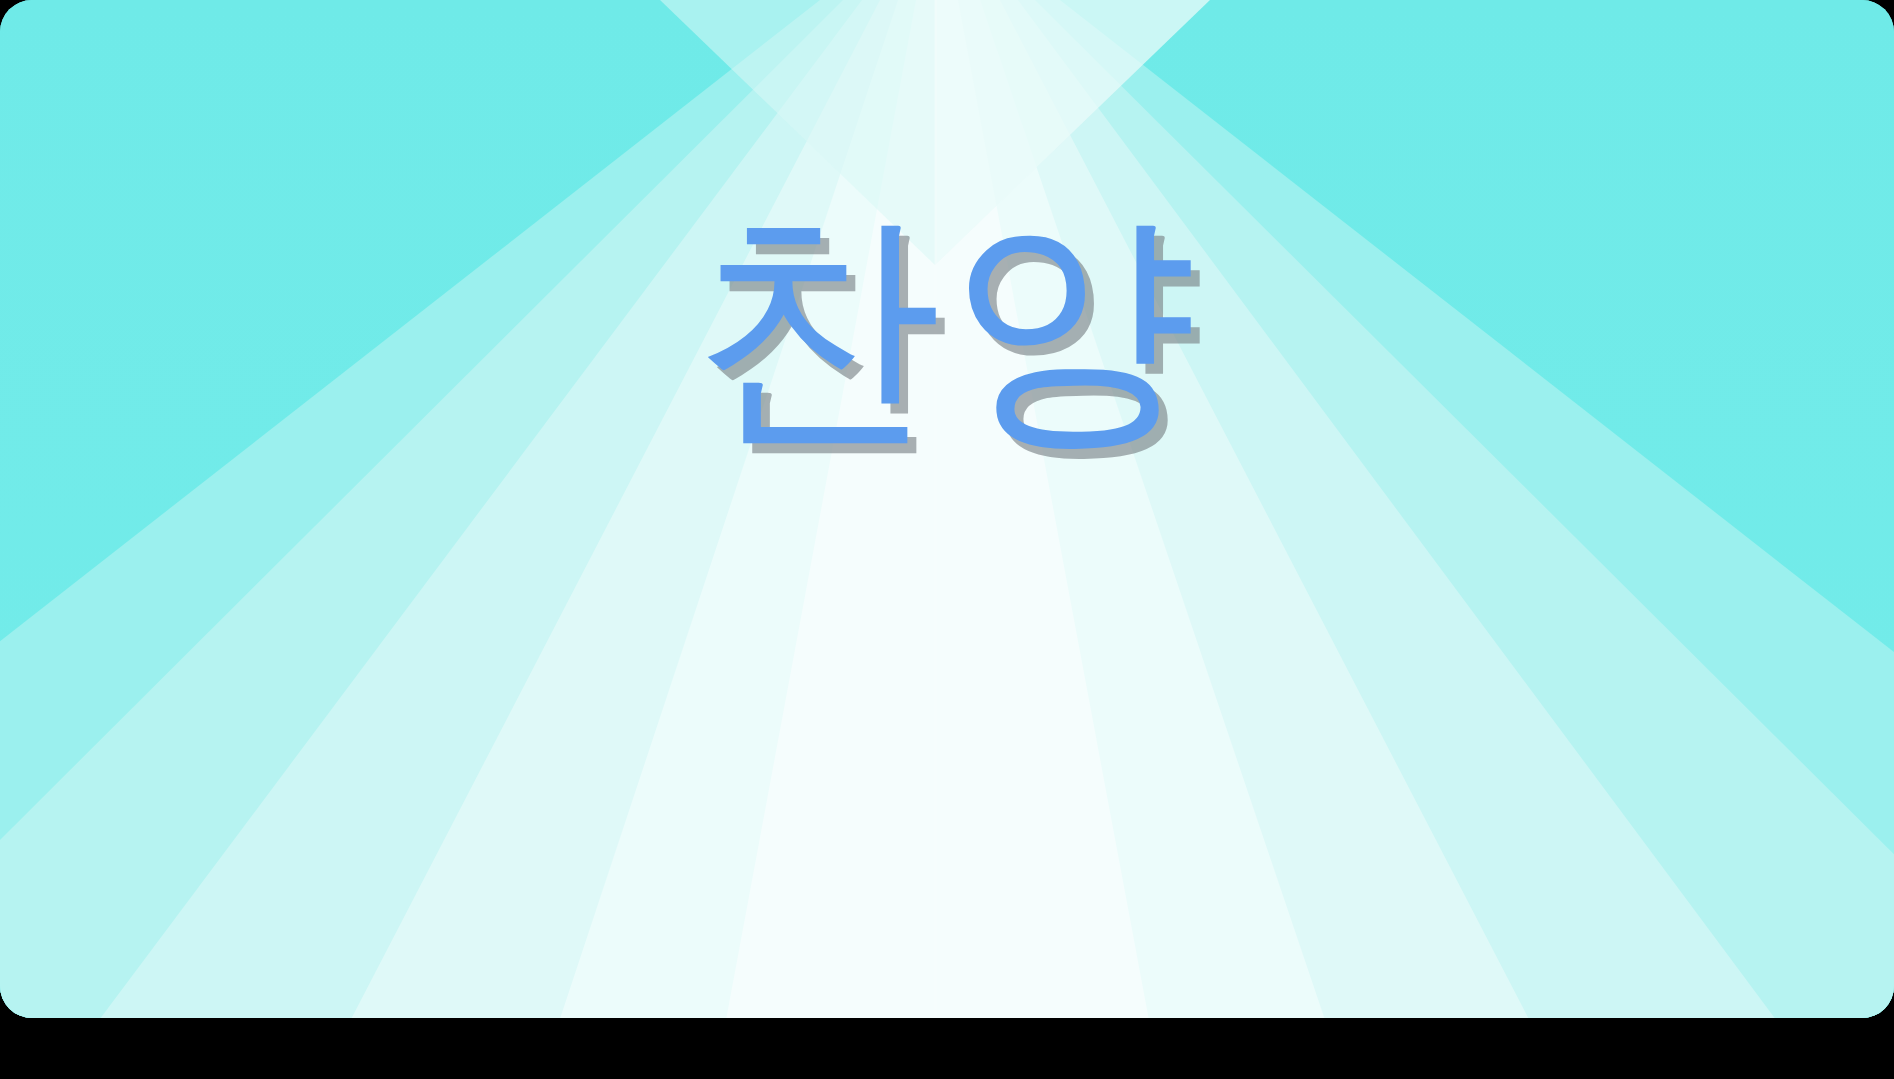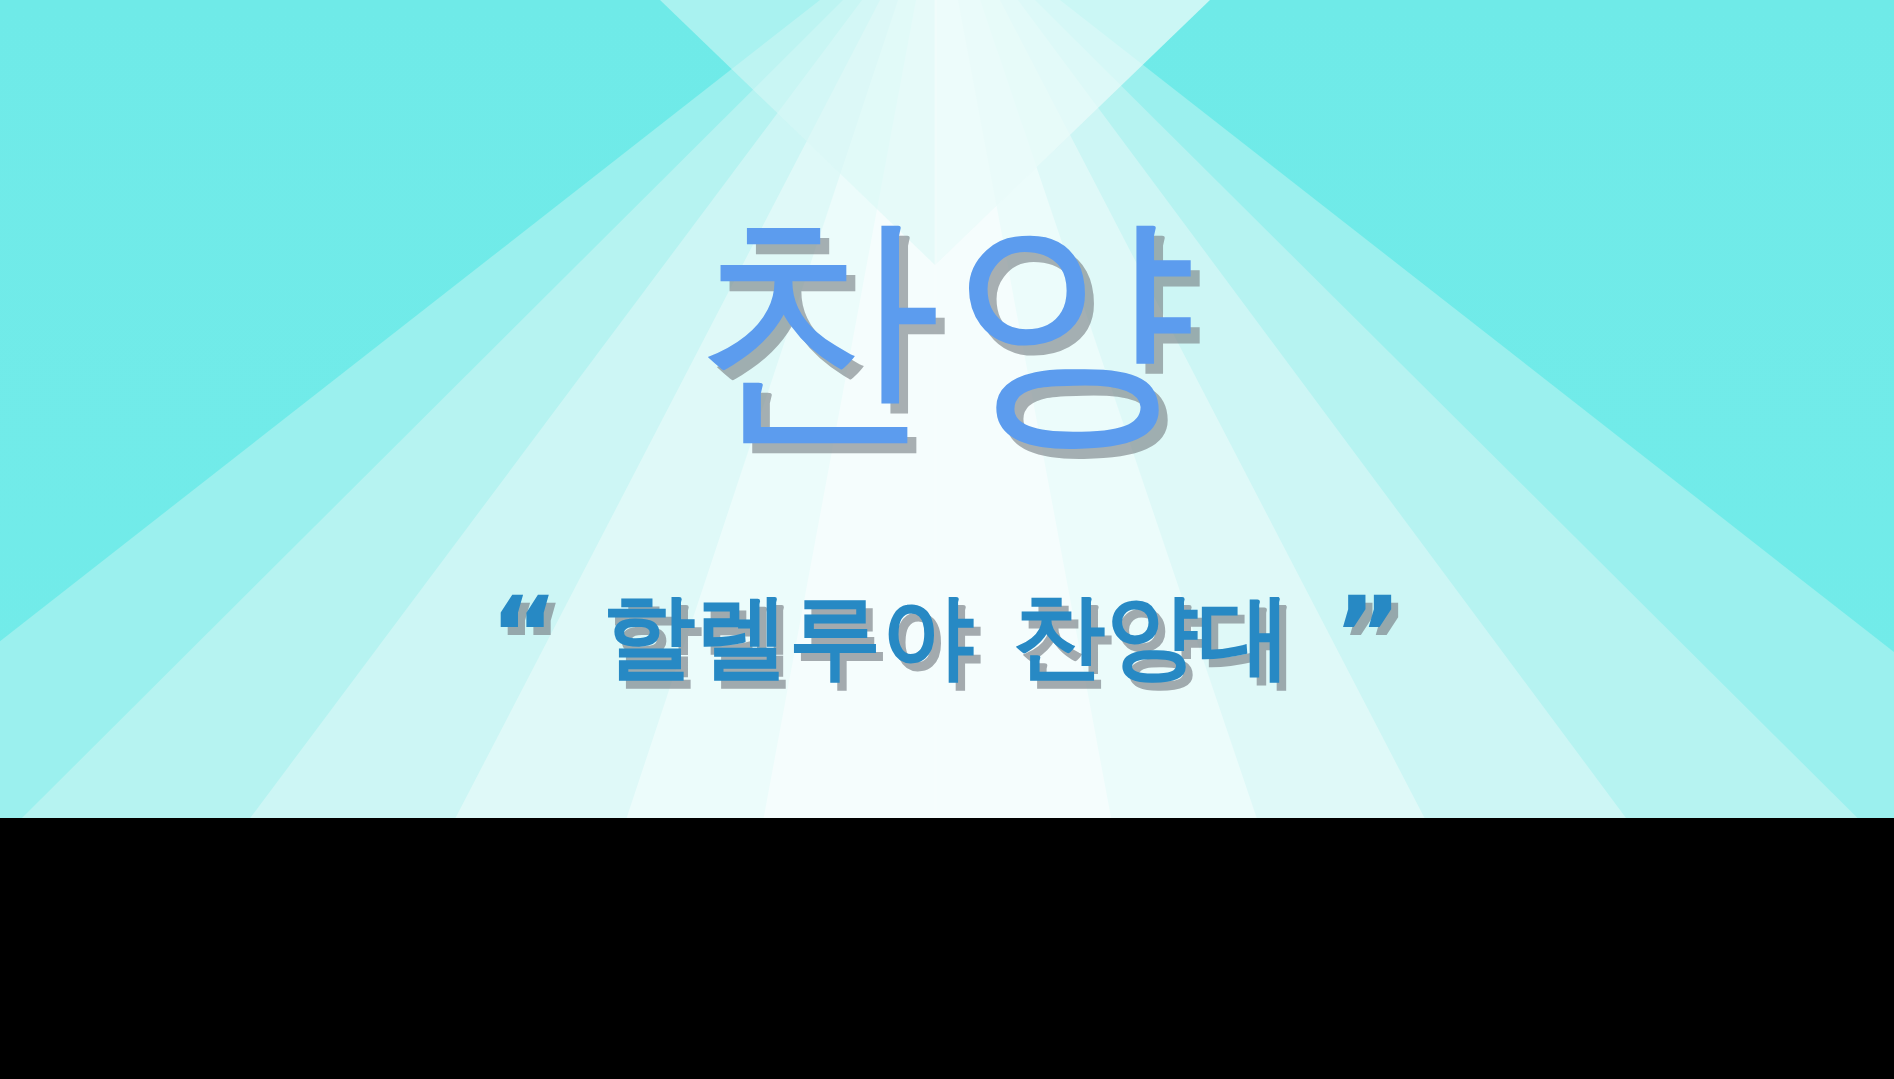--- a/index.html
+++ b/index.html
@@ -8,23 +8,24 @@
     padding: 0;
     background: #000;
   }
   body {
     font-family: "Liberation Sans", sans-serif;
   }
 
   #slide {
     position: relative;
     width: 1894px;
-    height: 818px;
+    height: 1018px;
     overflow: hidden;
     background: #6FEAE8;
+    border-radius: 32px;
   }
 
   
   .rays {
     position: absolute;
     inset: 0;
     overflow: hidden;
   }
 
   
@@ -112,18 +113,15 @@
       <rect x="934" y="0" width="3" height="1079" fill="#FFFFFF" opacity="0.18"></rect>
 
       <rect x="0" y="1041" width="1894" height="38" fill="#FFFFFF" opacity="0.17"></rect>
     </svg>
   </div>
 
   <div class="content">
 
     <div class="title">찬양</div>
 
-    <div class="subtitle">
-      <span class="quote">“</span><span class="q-gap-l"></span><span>할렐루야</span><span class="word-gap"></span><span>찬양대</span><span class="q-gap-r"></span><span class="quote">”</span>
-    </div>
 
   </div>
 </div>
 
 </body></html>

